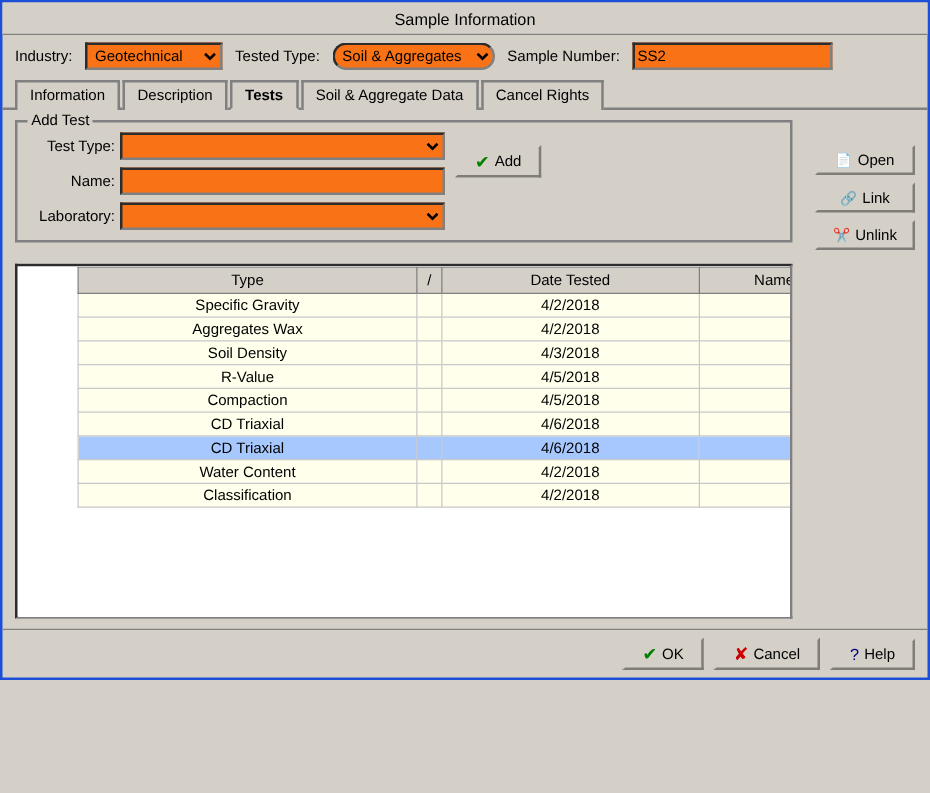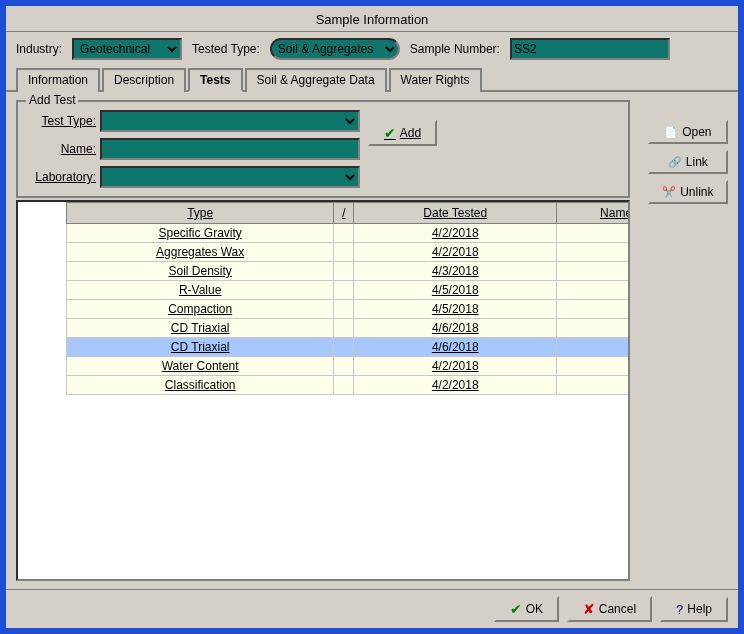--- a/index.html
+++ b/index.html
@@ -6,23 +6,23 @@
     body {
       font-family: "MS Sans Serif", Arial, sans-serif;
       font-size: 12px;
       background: #d4d0c8;
       width: 744px;
       height: 634px;
       overflow: hidden;
     }
     .window {
       width: 744px;
-      height: 634px;
-      background: #d4d0c8;
-      border: 6px solid #1d4ed8;
+      height: 544px;
+      background: #d4d0c8;
+      border: 2px solid #1d4ed8;
       display: flex;
       flex-direction: column;
     }
     .title-bar {
       background: #d4d0c8;
       text-align: center;
       padding: 6px 0 4px 0;
       font-size: 13px;
       font-weight: normal;
       color: #000;
@@ -33,21 +33,21 @@
       align-items: center;
       padding: 6px 10px;
       gap: 10px;
     }
     .form-row label {
       font-size: 12px;
       white-space: nowrap;
     }
     select, input[type="text"] {
       border: 2px inset #808080;
-      background: #0f766e;
+      background: #f97316;
       font-size: 12px;
       height: 22px;
       padding: 0 2px;
     }
     .select-sm { width: 110px; }
     .select-md { width: 130px; border-radius: 11px; }
     .input-sn { width: 160px; }
     .tabs {
       display: flex;
       flex-direction: row;
@@ -74,22 +74,21 @@
     .main-content {
       display: flex;
       flex: 1;
       padding: 8px 10px;
       gap: 8px;
     }
     .left-panel {
       flex: 1;
       display: flex;
       flex-direction: column;
-      gap: 2px;
-      text-decoration: underline;
+      gap: 17px;
     }
     .right-panel {
       display: flex;
       flex-direction: column;
       gap: 6px;
       align-items: flex-end;
       padding-top: 20px;
       width: 90px;
     }
     .groupbox {
@@ -233,21 +232,21 @@
     <div class="tab">
       <span>Description</span>
     </div>
     <div class="tab active">
       <span>Tests</span>
     </div>
     <div class="tab">
       <span>Soil &amp; Aggregate Data</span>
     </div>
     <div class="tab">
-      <span>Water Rights</span>
+      <span>Cancel Rights</span>
     </div>
   </div>
 
   <div class="main-content">
     <div class="left-panel">
 
       <div class="groupbox">
         <span class="groupbox-legend">Add Test</span>
         <div class="add-test-inner">
           <div class="add-test-fields">

